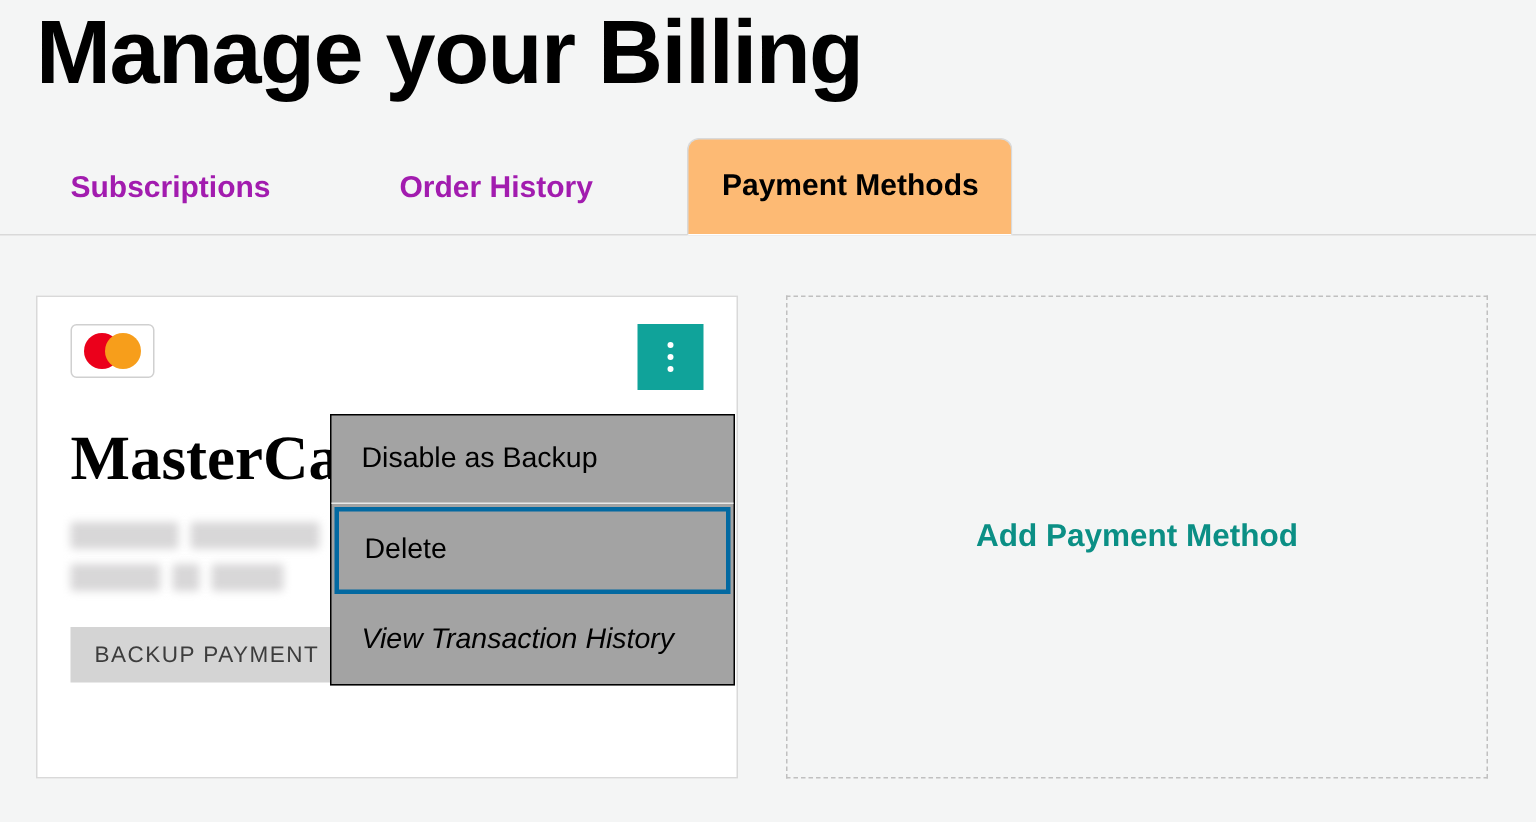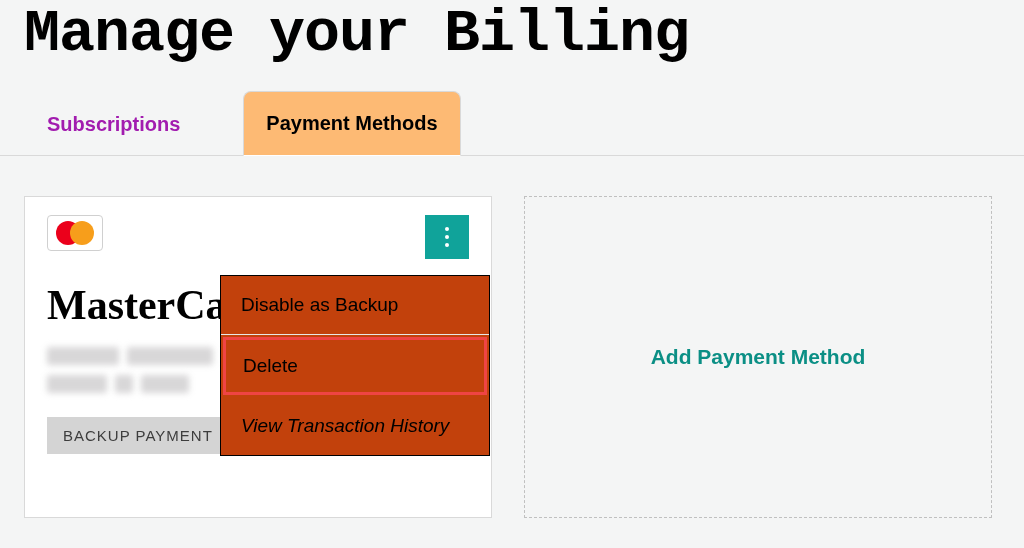--- a/index.html
+++ b/index.html
@@ -4,21 +4,21 @@
   <style>
     * { margin: 0; padding: 0; box-sizing: border-box; }
     body {
       font-family: -apple-system, BlinkMacSystemFont, 'Segoe UI', Helvetica, Arial, sans-serif;
       background: #f4f5f5;
       width: 1024px;
       height: 548px;
       overflow: hidden;
     }
     .page-title {
-      font-family: Liberation Mono, monospace;
+      font-family: Liberation Sans, sans-serif;
       font-size: 60px;
       font-weight: 900;
       color: #000;
       padding: 0 24px 8px 24px;
       letter-spacing: -1px;
     }
     .tabs {
       display: flex;
       gap: 40px;
       padding: 0 24px;
@@ -145,45 +145,46 @@
     .add-card-text {
       color: #0b8f85;
       font-size: 21px;
       font-weight: 700;
     }
     .dropdown {
       position: absolute;
       top: 78px;
       left: 195px;
       width: 270px;
-      background: #c2410c;
+      background: #a3a3a3;
       border: 1.5px solid #000;
       z-index: 10;
     }
     .dropdown-item {
       padding: 18px 20px;
       font-size: 19px;
       color: #000;
       cursor: pointer;
       border-bottom: 1px solid #e8e8e8;
     }
     .dropdown-item:last-child { border-bottom: none; font-style: italic; }
     .dropdown-item.highlighted {
-      border: 3px solid #ef4444;
+      border: 3px solid #0369a1;
       margin: 2px;
       padding: 15px 17px;
     }
   </style>
 </head>
 <body>
 
 <h1 class="page-title">Manage your Billing</h1>
 
 <div class="tabs">
   <div class="tab">Subscriptions</div>
+  <div class="tab">Order History</div>
   <div class="tab active">Payment Methods</div>
 </div>
 
 <div class="content">
 
   <div class="card">
     <div class="card-header">
       <div class="mc-logo">
         <div class="mc-circles">
           <div class="mc-circle mc-red"></div>

